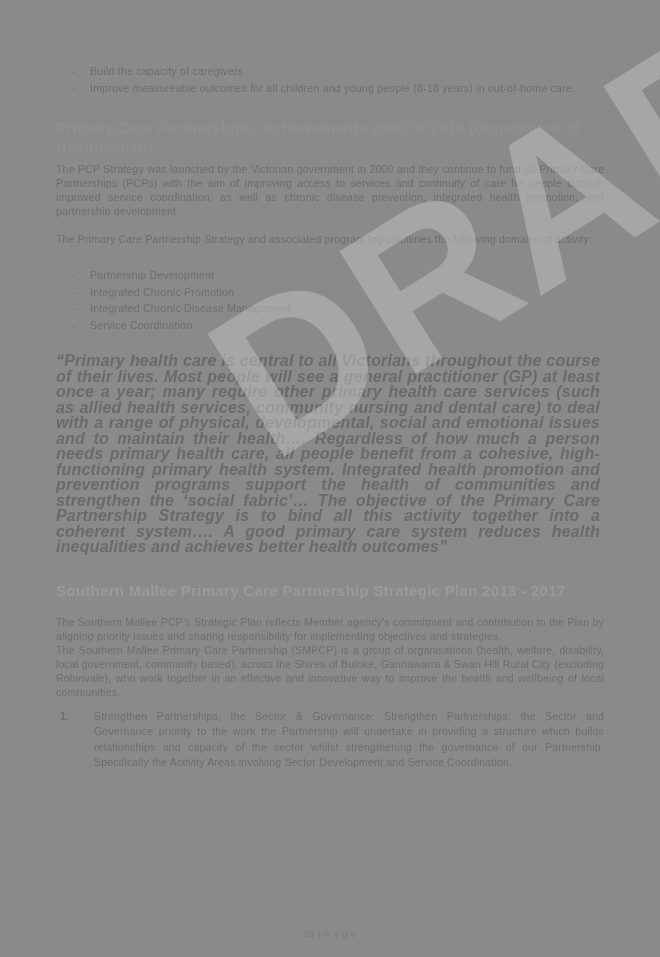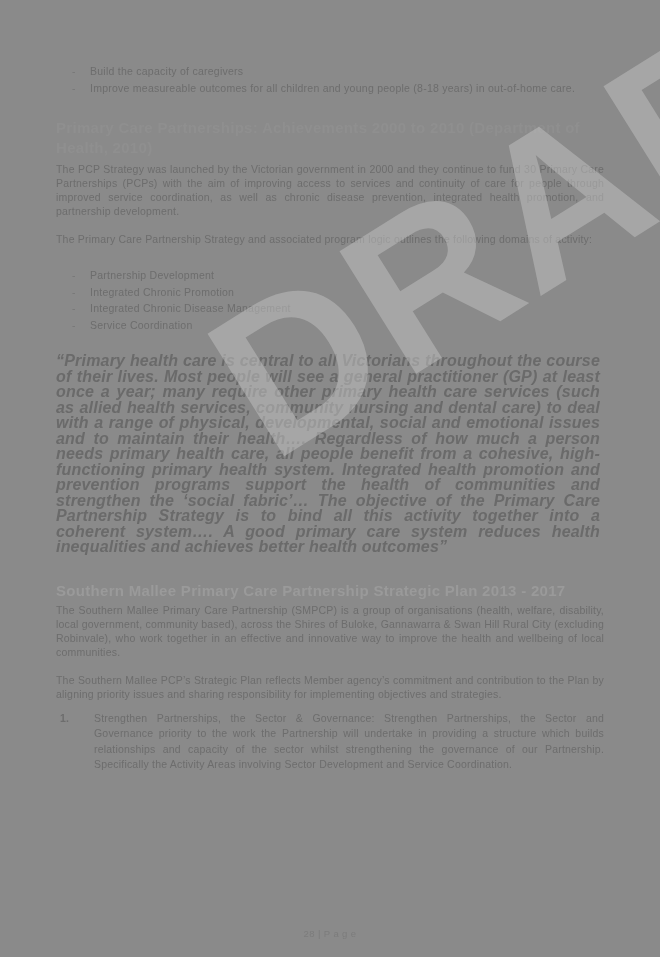--- a/index.html
+++ b/index.html
@@ -169,23 +169,23 @@
       <li><span class="dash">-</span><span>Partnership Development</span></li>
       <li><span class="dash">-</span><span>Integrated Chronic Promotion</span></li>
       <li><span class="dash">-</span><span>Integrated Chronic Disease Management</span></li>
       <li><span class="dash">-</span><span>Service Coordination</span></li>
     </ul>
 
     <p class="quote">“Primary health care is central to all Victorians throughout the course of their lives. Most people will see a general practitioner (GP) at least once a year; many require other primary health care services (such as allied health services, community nursing and dental care) to deal with a range of physical, developmental, social and emotional issues and to maintain their health…. Regardless of how much a person needs primary health care, all people benefit from a cohesive, high-functioning primary health system. Integrated health promotion and prevention programs support the health of communities and strengthen the ‘social fabric’… The objective of the Primary Care Partnership Strategy is to bind all this activity together into a coherent system…. A good primary care system reduces health inequalities and achieves better health outcomes”</p>
 
     <h2 class="heading2">Southern Mallee Primary Care Partnership Strategic Plan 2013 - 2017</h2>
 
+    <p class="body spaced">The Southern Mallee PCP’s Strategic Plan reflects Member agency’s commitment and contribution to the Plan by aligning priority issues and sharing responsibility for implementing objectives and strategies.</p>
+
     <p class="body">The Southern Mallee Primary Care Partnership (SMPCP) is a group of organisations (health, welfare, disability, local government, community based), across the Shires of Buloke, Gannawarra &amp; Swan Hill Rural City (excluding Robinvale),  who work together in an effective and innovative way to improve the health and wellbeing of local communities.</p>
-
-    <p class="body spaced">The Southern Mallee PCP’s Strategic Plan reflects Member agency’s commitment and contribution to the Plan by aligning priority issues and sharing responsibility for implementing objectives and strategies.</p>
 
 
 
     <div class="spacer-sm"></div>
 
     <ol class="numlist">
       <li>
         <span class="num">1.</span>
         <span>Strengthen Partnerships, the Sector &amp; Governance: Strengthen Partnerships, the Sector and Governance priority to the work the Partnership will undertake in providing a structure which builds relationships and capacity of the sector whilst strengthening the governance of our Partnership. Specifically the Activity Areas involving Sector Development and Service Coordination.</span>
       </li>

